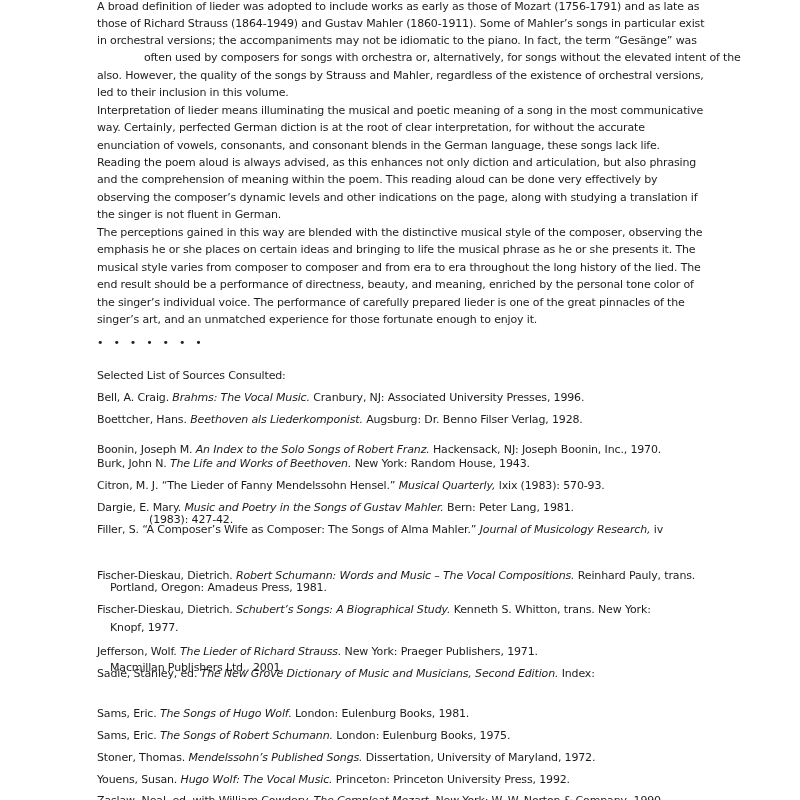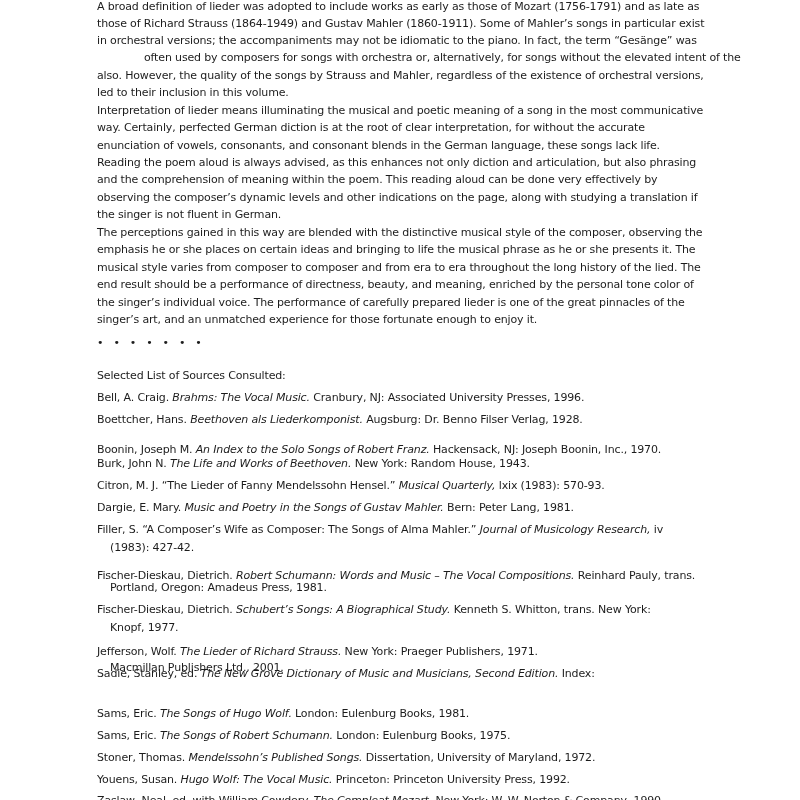--- a/index.html
+++ b/index.html
@@ -46,21 +46,21 @@
   <div class="line dots" style="top: 343px;">• • • • • • •</div>
   <div class="line" style="top: 376px;">Selected List of Sources Consulted:</div>
   <div id="sources-list">
       <div class="line" style="top: 398px;"><span>Bell, A. Craig. </span><i>Brahms: The Vocal Music.</i><span> Cranbury, NJ: Associated University Presses, 1996.</span></div>
       <div class="line" style="top: 420px;"><span>Boettcher, Hans. </span><i>Beethoven als Liederkomponist.</i><span> Augsburg: Dr. Benno Filser Verlag, 1928.</span></div>
       <div class="line" style="top: 442px; margin-top: 8px;"><span>Boonin, Joseph M. </span><i>An Index to the Solo Songs of Robert Franz.</i><span> Hackensack, NJ: Joseph Boonin, Inc., 1970.</span></div>
       <div class="line" style="top: 464px;"><span>Burk, John N. </span><i>The Life and Works of Beethoven.</i><span> New York: Random House, 1943.</span></div>
       <div class="line" style="top: 486px;"><span>Citron, M. J. “The Lieder of Fanny Mendelssohn Hensel.” </span><i>Musical Quarterly,</i><span> lxix (1983): 570-93.</span></div>
       <div class="line" style="top: 508px;"><span>Dargie, E. Mary. </span><i>Music and Poetry in the Songs of Gustav Mahler.</i><span> Bern: Peter Lang, 1981.</span></div>
       <div class="line" style="top: 530px;"><span>Filler, S. “A Composer’s Wife as Composer: The Songs of Alma Mahler.” </span><i>Journal of Musicology Research,</i><span> iv</span></div>
-      <div class="line indent" style="top: 548px;">(1983): 427-42.</div>
+      <div class="line indent" style="top: 520px; margin-left: 39px;">(1983): 427-42.</div>
       <div class="line" style="top: 576px;"><span>Fischer-Dieskau, Dietrich. </span><i>Robert Schumann: Words and Music – The Vocal Compositions.</i><span> Reinhard Pauly, trans.</span></div>
       <div class="line indent" style="top: 588px;">Portland, Oregon: Amadeus Press, 1981.</div>
       <div class="line" style="top: 610px;"><span>Fischer-Dieskau, Dietrich. </span><i>Schubert’s Songs: A Biographical Study.</i><span> Kenneth S. Whitton, trans. New York:</span></div>
       <div class="line indent" style="top: 628px;">Knopf, 1977.</div>
       <div class="line" style="top: 652px;"><span>Jefferson, Wolf. </span><i>The Lieder of Richard Strauss.</i><span> New York: Praeger Publishers, 1971.</span></div>
       <div class="line" style="top: 674px;"><span>Sadie, Stanley, ed. </span><i>The New Grove Dictionary of Music and Musicians, Second Edition.</i><span> Index:</span></div>
       <div class="line indent" style="top: 668px;">Macmillan Publishers Ltd., 2001.</div>
       <div class="line" style="top: 714px;"><span>Sams, Eric. </span><i>The Songs of Hugo Wolf.</i><span> London: Eulenburg Books, 1981.</span></div>
       <div class="line" style="top: 736px;"><span>Sams, Eric. </span><i>The Songs of Robert Schumann.</i><span> London: Eulenburg Books, 1975.</span></div>
       <div class="line" style="top: 758px;"><span>Stoner, Thomas. </span><i>Mendelssohn’s Published Songs.</i><span> Dissertation, University of Maryland, 1972.</span></div>

